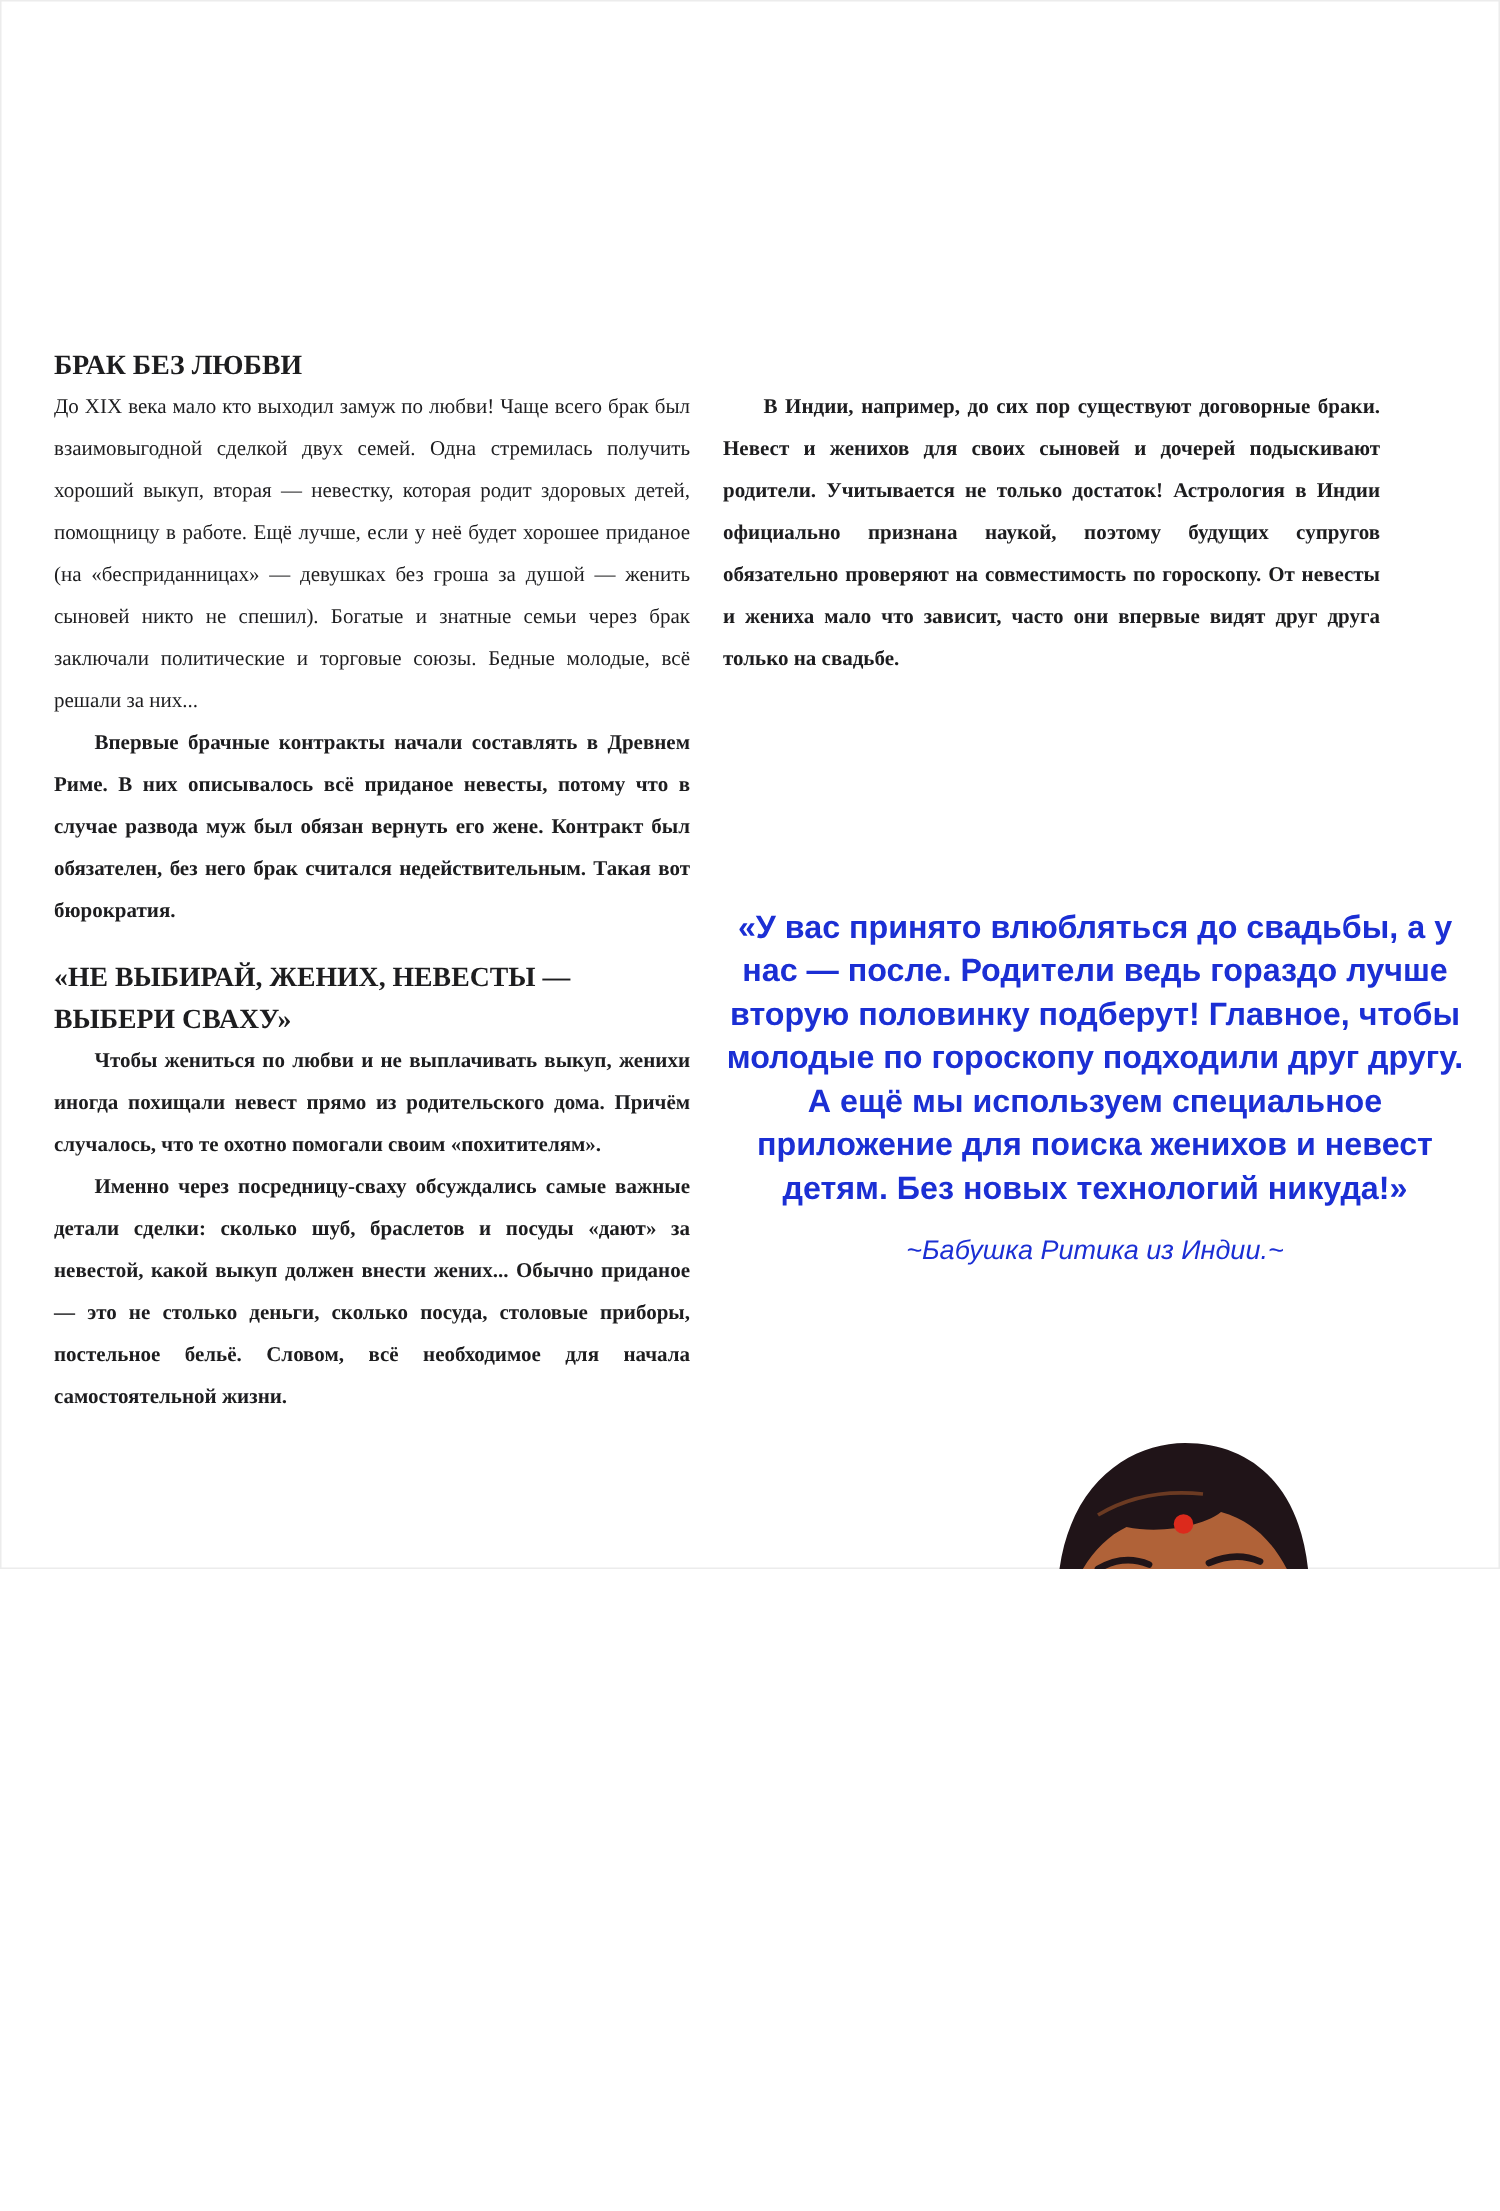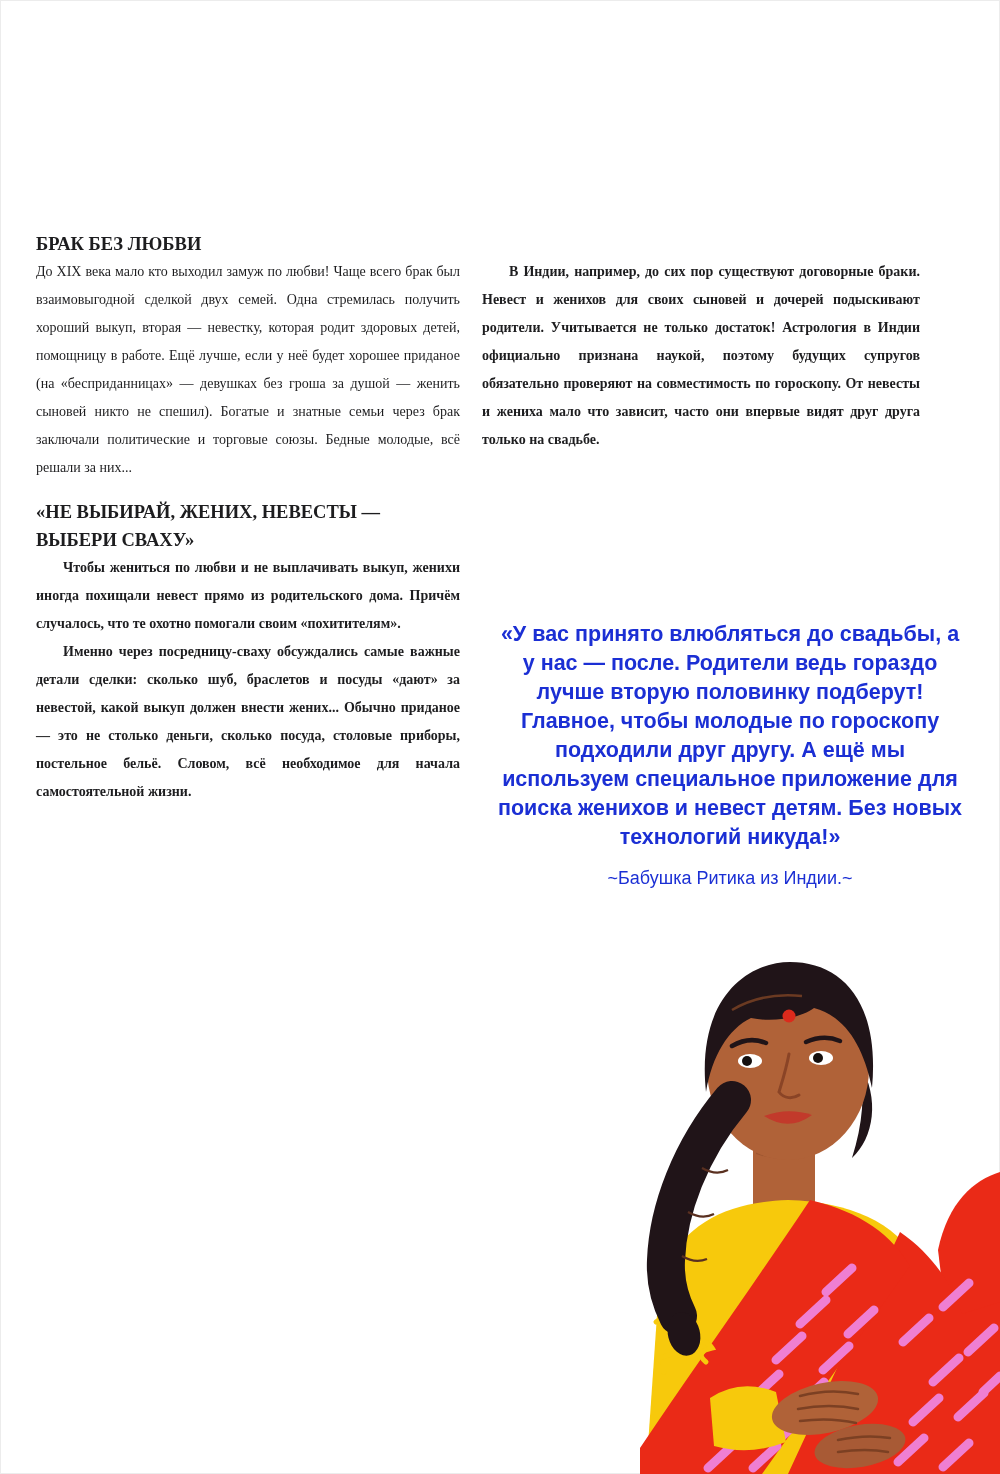--- a/index.html
+++ b/index.html
@@ -1,20 +1,20 @@
 <!DOCTYPE html>
 <html><head>
 <meta charset="utf-8">
 <style>
   * { box-sizing: border-box; }
   html, body { margin: 0; padding: 0; background: #ffffff; }
   .page {
     position: relative;
     width: 1000px;
-    height: 1474px;
+    height: 1046px;
     background: #ffffff;
     overflow: hidden;
     font-family: "Liberation Serif", serif;
     color: #1d1d1f;
     box-shadow: inset 0 0 0 1px #ececec;
   }
   .col { position: absolute; text-align: justify; }
   .col-left  { left: 36px;  top: 230px; width: 424px; }
   .col-right { left: 482px; top: 258px; width: 438px; }
   .col p { margin: 0; font-size: 14px; line-height: 28px; }
@@ -29,22 +29,22 @@
   h2.second { margin-top: 16px; }
   .quote {
     position: absolute;
     left: 478px;
     top: 604px;
     width: 504px;
     text-align: center;
     color: #1b2fd4;
     font-family: "Liberation Sans", sans-serif;
   }
-  .quote-text { margin: 16px; font-weight: bold; font-size: 21.5px; line-height: 29px; }
-  .quote-attr { margin: 16px 0 0 0; font-size: 18px; font-weight: normal; }
+  .quote-text { margin: 0; font-weight: bold; font-size: 21.5px; line-height: 29px; }
+  .quote-attr { margin: 16px 0 0 0; font-style: italic; font-size: 18px; font-weight: normal; }
   .illustration {
     position: absolute;
     left: 560px;
     top: 950px;
     width: 440px;
     height: 524px;
     overflow: hidden;
   }
   .page-number {
     position: absolute;
@@ -58,20 +58,21 @@
   }
 </style>
 </head>
 <body>
 
 <div class="page">
 
   <div class="col col-left">
     <h2 class="section-heading">БРАК БЕЗ ЛЮБВИ</h2>
     <p>До XIX века мало кто выходил замуж по любви! Чаще всего брак был взаимовыгодной сделкой двух семей. Одна стремилась получить хороший выкуп, вторая — невестку, которая родит здоровых детей, помощницу в работе. Ещё лучше, если у неё будет хорошее приданое (на «бесприданницах» — девушках без гроша за душой — женить сыновей никто не спешил). Богатые и знатные семьи через брак заключали политические и торговые союзы. Бедные молодые, всё решали за них...</p>
+    <p class="indent">Впервые брачные контракты начали составлять в Древнем Риме. В них описывалось всё приданое невесты, потому что в случае развода муж был обязан вернуть его жене. Контракт был обязателен, без него брак считался недействительным. Такая вот бюрократия.</p>
 
     <h2 class="section-heading second">«НЕ ВЫБИРАЙ, ЖЕНИХ, НЕВЕСТЫ — ВЫБЕРИ СВАХУ»</h2>
     <p class="indent">Чтобы жениться по любви и не выплачивать выкуп, женихи иногда похищали невест прямо из родительского дома. Причём случалось, что те охотно помогали своим «похитителям».</p>
     <p class="indent">Именно через посредницу-сваху обсуждались самые важные детали сделки: сколько шуб, браслетов и посуды «дают» за невестой, какой выкуп должен внести жених... Обычно приданое — это не столько деньги, сколько посуда, столовые приборы, постельное бельё. Словом, всё необходимое для начала самостоятельной жизни.</p>
   </div>
 
   <div class="col col-right">
     <p class="indent">В Индии, например, до сих пор существуют договорные браки. Невест и женихов для своих сыновей и дочерей подыскивают родители. Учитывается не только достаток! Астрология в Индии официально признана наукой, поэтому будущих супругов обязательно проверяют на совместимость по гороскопу. От невесты и жениха мало что зависит, часто они впервые видят друг друга только на свадьбе.</p>
   </div>
 

